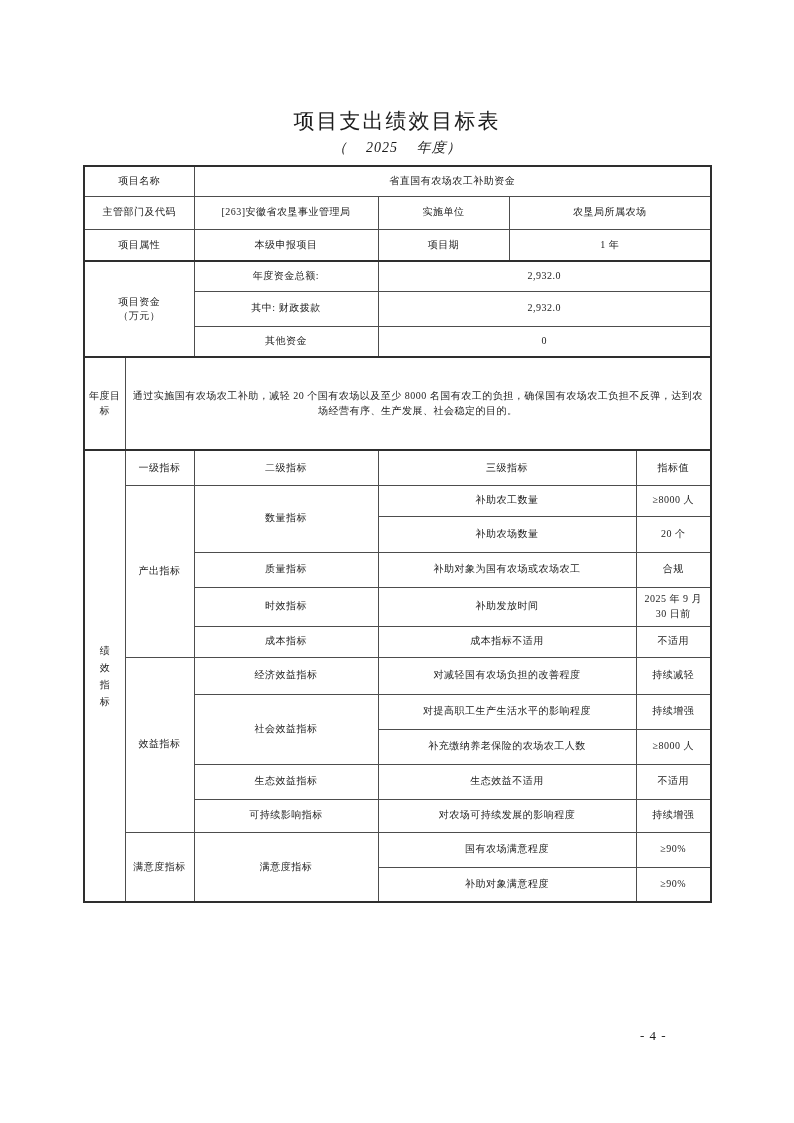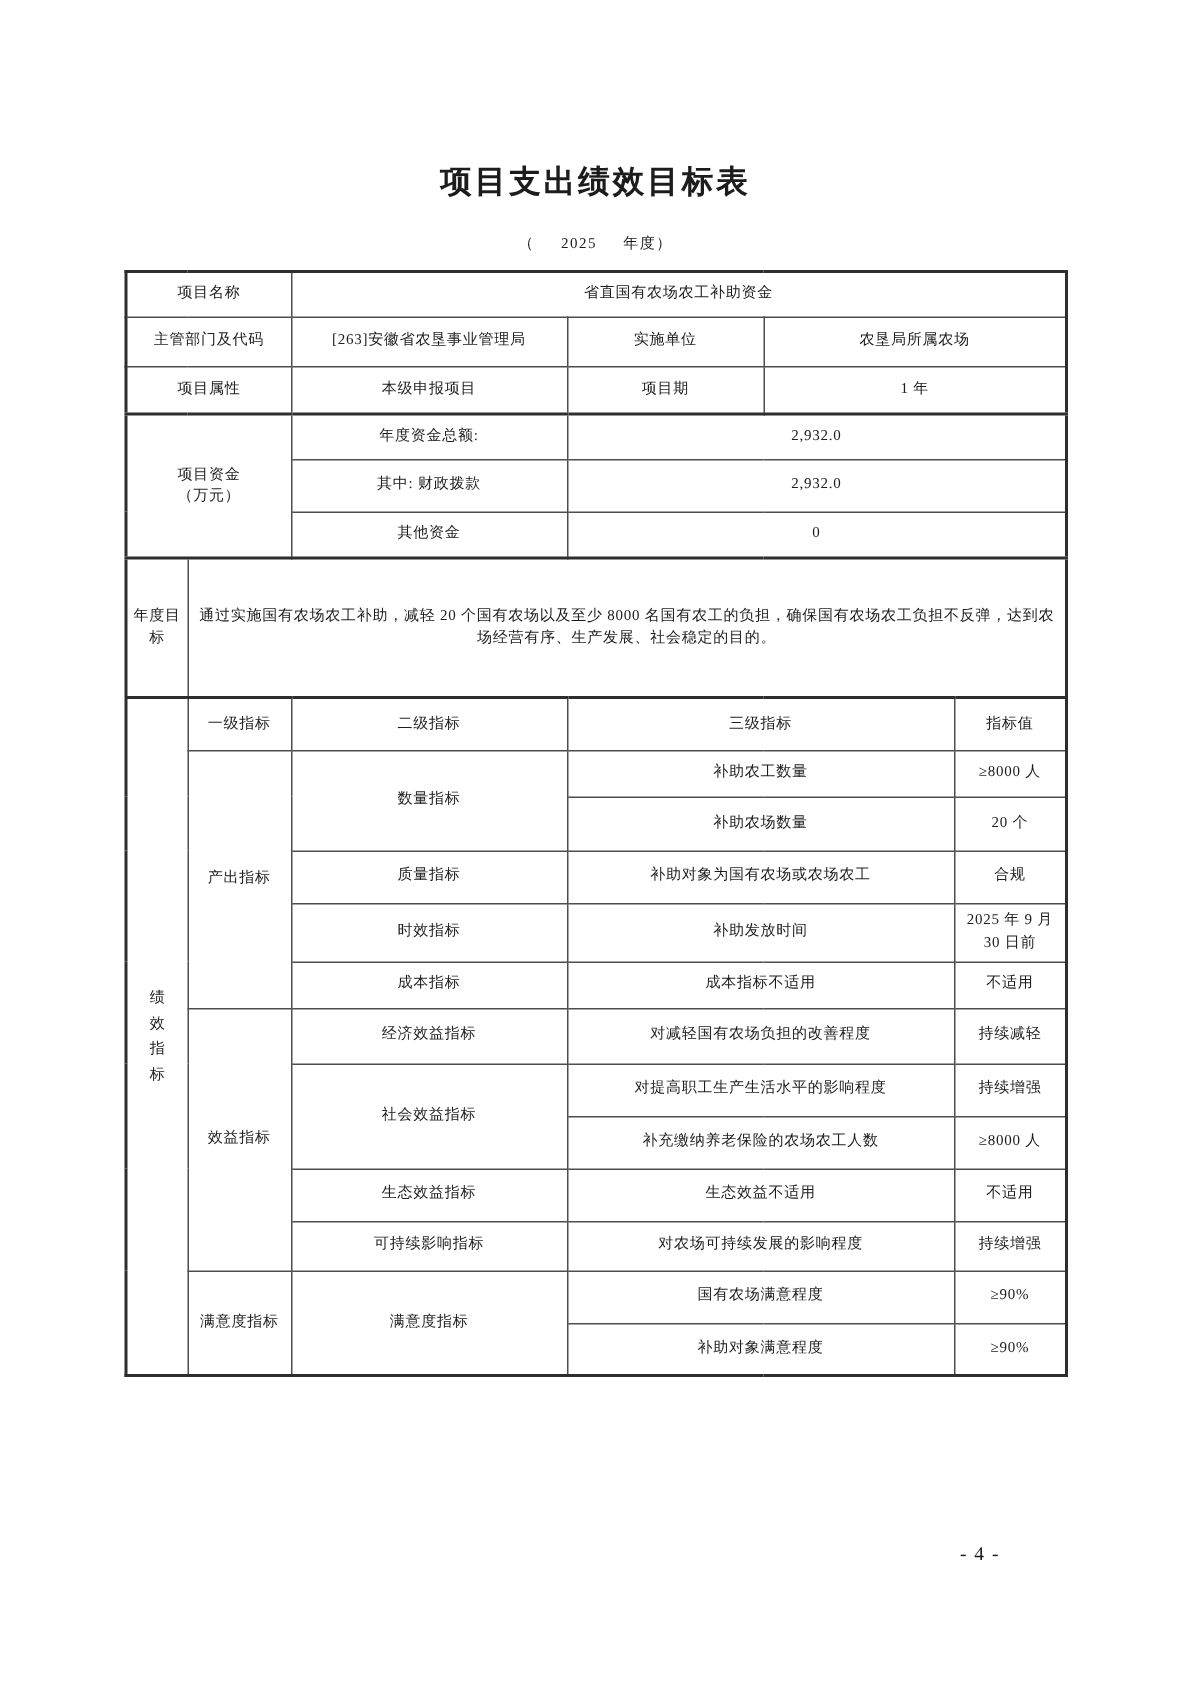--- a/index.html
+++ b/index.html
@@ -10,31 +10,32 @@
     background: #ffffff;
     font-family: "Liberation Serif", "DejaVu Serif", serif;
     color: #1c1c1c;
     overflow: hidden;
   }
   .doc-title {
     margin: 0;
     padding-top: 106px;
     text-align: center;
     font-size: 21px;
-    font-weight: bold;
+    font-weight: normal;
     letter-spacing: 2px;
     line-height: 30px;
   }
   .year-line {
-    margin-top: 17px;
+    margin-top: 2px;
     text-align: center;
-    font-size: 10px;
+    font-size: 14px;
     word-spacing: 14px;
     letter-spacing: 1px;
     line-height: 20px;
+    font-style: italic;
   }
   table.main {
     margin-left: 83px;
     margin-top: 7px;
     width: 627px;
     table-layout: fixed;
     border-collapse: collapse;
     border: 2px solid #2e2e2e;
   }
   table.main td {

